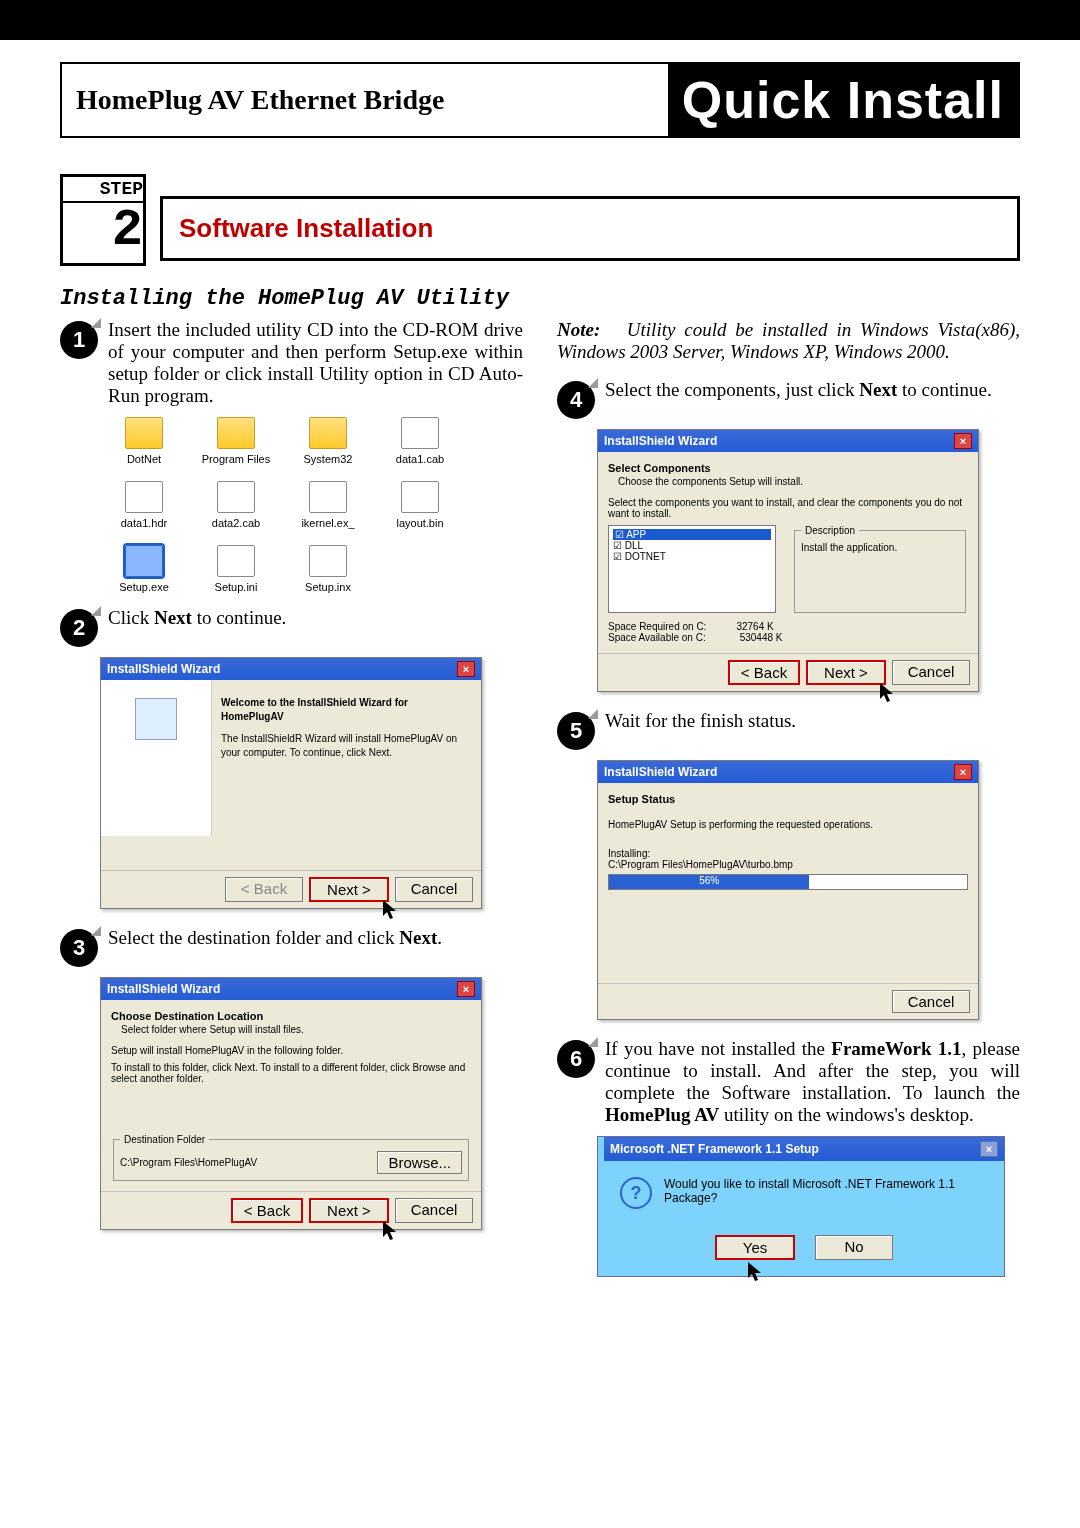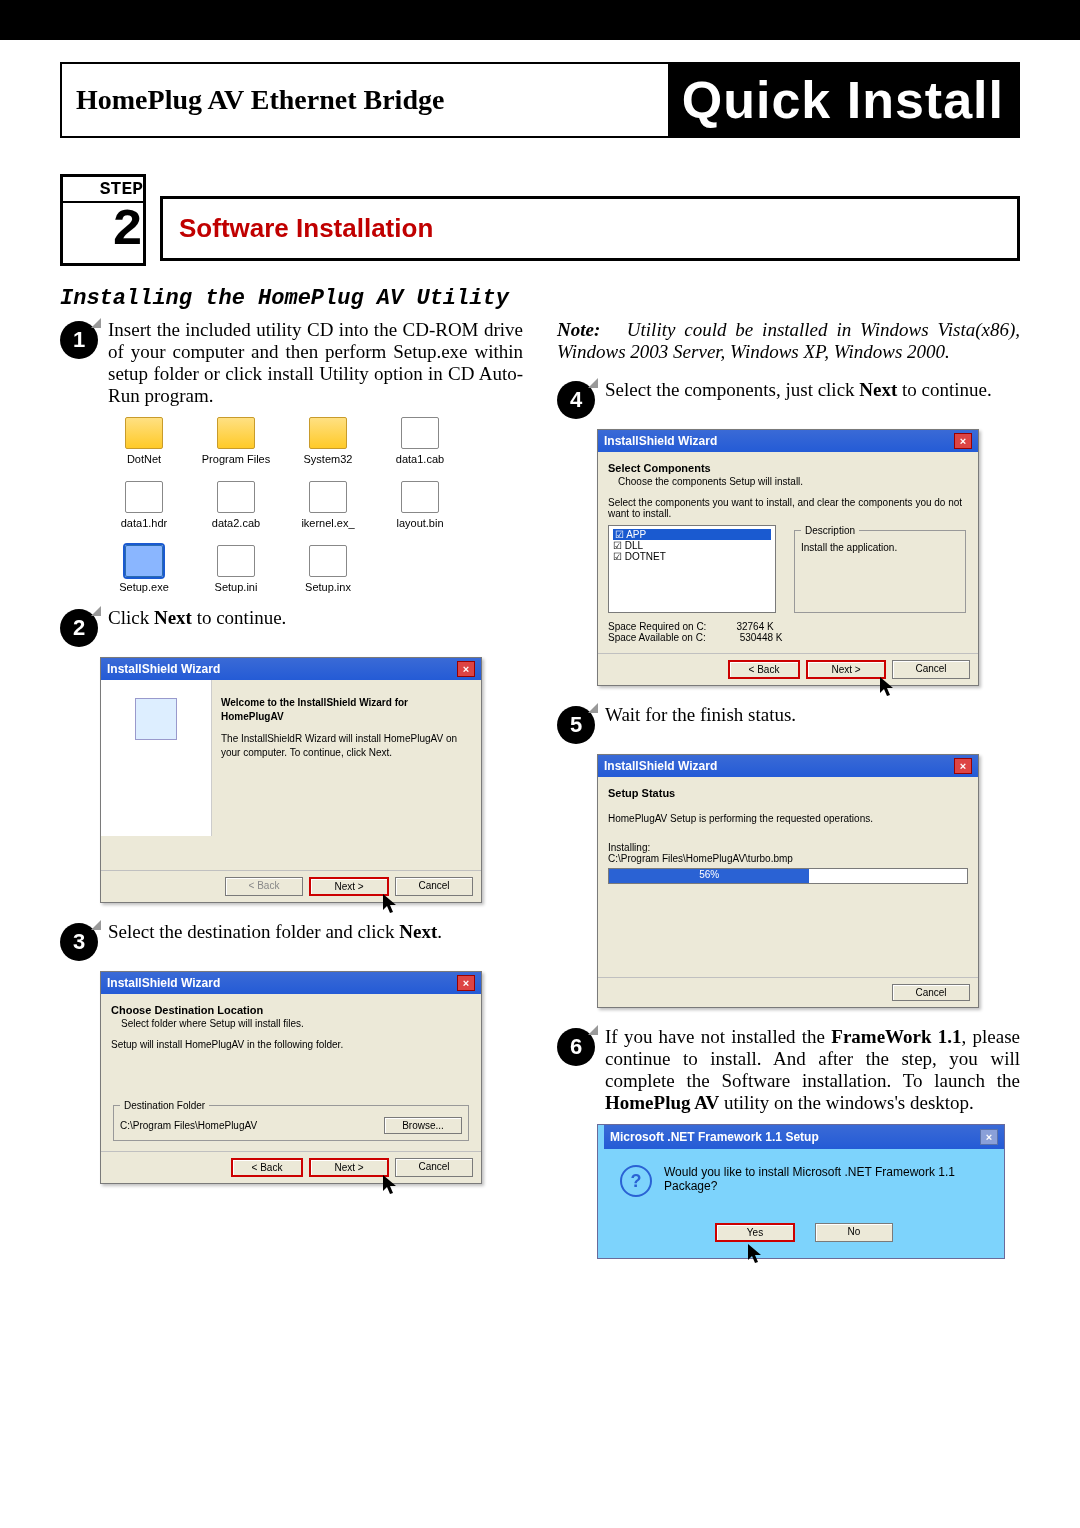--- a/index.html
+++ b/index.html
@@ -24,21 +24,21 @@
 .btext b { font-weight:bold; }
 .note-block { font-style:italic; text-align:justify; font-size:19px; margin-bottom:16px; }
 .note-block b { font-weight:bold; font-style:italic; }
 
 
 .win { border:1px solid #7a7a7a; background:#ece9d8; font-family:Tahoma, Arial, sans-serif; font-size:11px; color:#000; margin:8px 0 18px 40px; width:380px; box-shadow:2px 2px 3px rgba(0,0,0,0.25); position:relative; }
 .win .titlebar { background:linear-gradient(#3a6ad6,#245bd6); color:#fff; font-weight:bold; padding:3px 6px; display:flex; justify-content:space-between; align-items:center; font-size:12px; }
 .xbtn { background:#d44; color:#fff; width:16px; height:14px; text-align:center; line-height:14px; font-weight:bold; border:1px solid #900; font-size:11px; }
 .win-inner { padding:10px; background:#ece9d8; }
 .btnrow { display:flex; justify-content:flex-end; gap:6px; padding:6px 8px; background:#ece9d8; border-top:1px solid #c0c0c0; position:relative; }
-.wbtn { background:#ece9d8; border:1px solid #7a7a7a; font-size:10px; padding:2px 10px; min-width:56px; text-align:center; box-shadow:1px 1px 0 #fff inset; }
+.wbtn { background:#ece9d8; border:1px solid #7a7a7a; font-size:15px; padding:2px 10px; min-width:56px; text-align:center; box-shadow:1px 1px 0 #fff inset; }
 .wbtn.hl { border:2px solid #c00; }
 .sidebanner { position:absolute; left:0; top:0; bottom:34px; width:110px; background:#fff; border-right:1px solid #ccc;}
 .sidebanner .glyph { position:absolute; top:18px; left:50%; transform:translateX(-50%); width:40px; height:40px; background:#ddeeff; border:1px solid #99c; }
 .content-right { margin-left:120px; font-size:10px; line-height:1.4; }
 .field { background:#fff; border:1px solid #7a7a7a; padding:3px 4px; font-size:10px; display:inline-block; }
 fieldset.tiny { border:1px solid #999; padding:6px; font-size:10px; margin-top:8px; }
 fieldset.tiny legend { font-size:10px; padding:0 4px; }
 .progress { background:#fff; border:1px solid #7a7a7a; height:14px; position:relative; margin-top:4px; }
 .progress .bar { background:#2a62d4; height:100%; width:56%; color:#fff; font-size:10px; text-align:center; }
 
@@ -170,20 +170,21 @@
 
       <div class="win">
         <div class="titlebar">
             <span>InstallShield Wizard</span>
             <span class="xbtn">×</span>
           </div>
         <div class="win-inner">
           <b>Choose Destination Location</b>
           <div style="font-size:10px; margin:2px 0 10px 10px;">Select folder where Setup will install files.</div>
           <div style="font-size:10px;">Setup will install HomePlugAV in the following folder.</div>
+          <div style="font-size:10px; margin-top:6px;">To install to this folder, click Next. To install to a different folder, click Browse and select another folder.</div>
           <fieldset class="tiny" style="margin-top:50px;">
             <legend>Destination Folder</legend>
             <div style="display:flex; justify-content:space-between; align-items:center;">
               <span>C:\Program Files\HomePlugAV</span>
               <span class="wbtn">Browse...</span>
             </div>
           </fieldset>
         </div>
         <div class="btnrow">
           <div class="wbtn hl" style="min-width:48px">&lt; Back</div>

